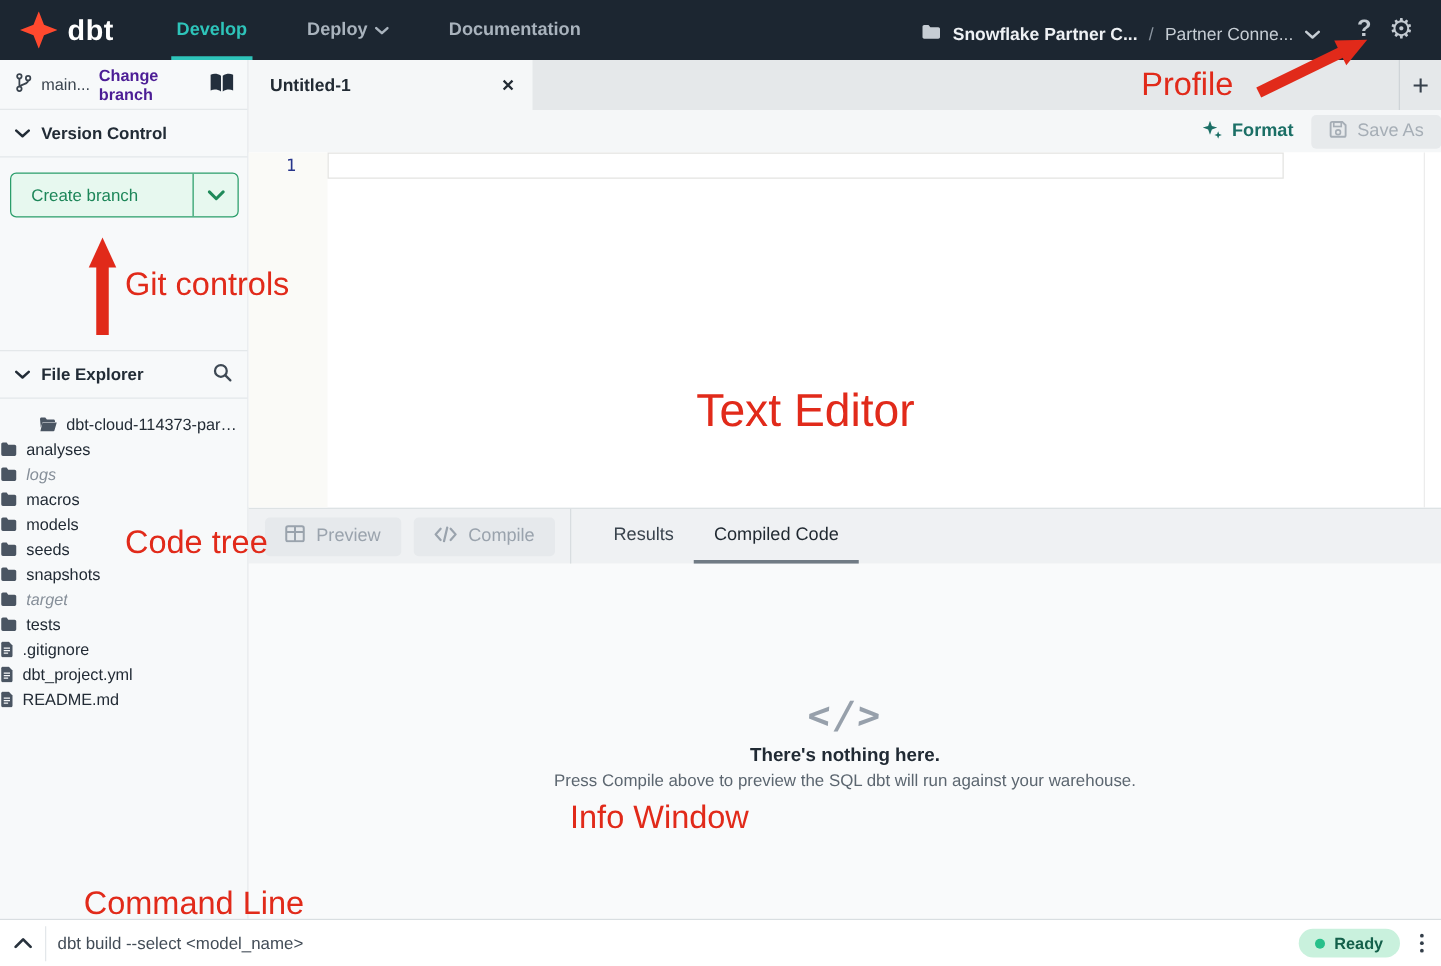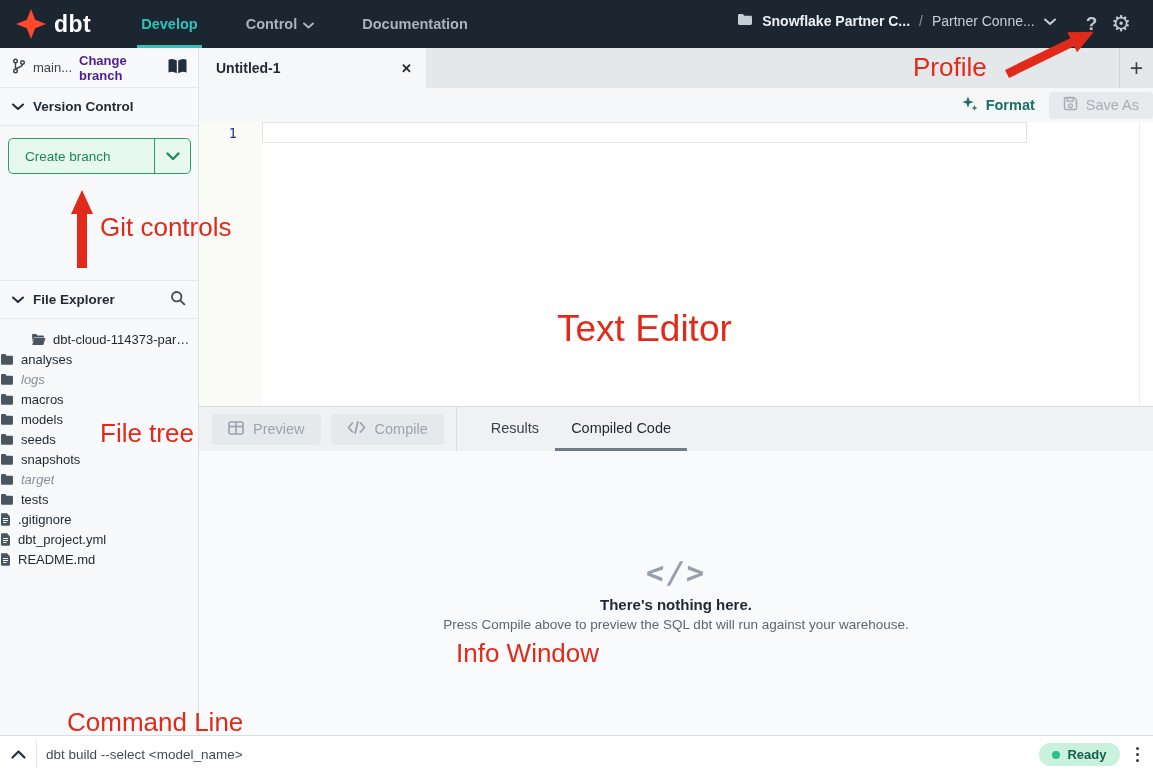--- a/index.html
+++ b/index.html
@@ -8,21 +8,21 @@
   .app { position:relative; width:1153px; height:773px; display:flex; flex-direction:column; }
 
   
   .navbar { height:48px; background:#1c2631; display:flex; align-items:center; flex:0 0 48px; color:#aeb7c1; }
   .brand { display:flex; align-items:center; gap:8px; padding:0 26px 0 16px; }
   .dbt-logo { width:30px; height:30px; background:#ff492e; clip-path:polygon(50% 0%,64% 36%,100% 50%,64% 64%,50% 100%,36% 64%,0% 50%,36% 36%); }
   .brand-name { color:#fff; font-size:23px; font-weight:bold; letter-spacing:.5px; }
   .nav-item { position:relative; height:48px; display:flex; align-items:center; gap:6px; padding:0 24px; font-size:14.5px; font-weight:bold; color:#a9b3bd; cursor:pointer; }
   .nav-item.active { color:#2ec4ba; }
   .nav-item.active::after { content:""; position:absolute; left:20px; right:20px; bottom:0; height:3px; background:#2ec4ba; }
-  .nav-right { margin-left:auto; display:flex; align-items:flex-start; gap:14px; padding-right:22px; }
+  .nav-right { margin-left:auto; display:flex; align-items:flex-end; gap:14px; padding-right:22px; }
   .proj-crumb { display:flex; align-items:center; gap:9px; font-size:14px; }
   .proj-name { color:#eef1f4; font-weight:bold; }
   .crumb-sep { color:#8b95a0; }
   .env-name { color:#c6cdd4; }
   .icon-btn { background:none; border:none; color:#c3cad1; cursor:pointer; display:flex; align-items:center; }
   .help-glyph { font-size:19px; font-weight:bold; color:#c3cad1; }
   .gear-glyph { font-family:"DejaVu Sans",sans-serif; font-size:22px; color:#c3cad1; line-height:1; }
 
   
   .body { flex:1 1 auto; display:flex; min-height:0; }
@@ -101,21 +101,21 @@
 
   <header class="navbar">
     <div class="brand">
       <span class="dbt-logo"></span>
       <span class="brand-name">dbt</span>
     </div>
     <div class="nav-item active">
       <span>Develop</span>
     </div>
     <div class="nav-item">
-      <span>Control</span>
+      <span>Deploy</span>
       <span><svg width="11" height="7" viewBox="0 0 11 7">
             <polyline points="1,1.5 5.5,5.5 10,1.5" fill="none" stroke="#a9b3bd" stroke-width="2" stroke-linecap="round" stroke-linejoin="round"></polyline>
           </svg></span>
     </div>
     <div class="nav-item">
       <span>Documentation</span>
     </div>
     <div class="nav-right">
       <div class="proj-crumb">
         <span><svg width="16" height="13" viewBox="0 0 16 13">
@@ -407,17 +407,17 @@
       <marker id="ah" markerUnits="userSpaceOnUse" markerWidth="26" markerHeight="26" refX="13" refY="13" orient="auto">
         <path d="M1 2 L25 13 L1 24 Z" fill="#e12a1a"></path>
       </marker>
     </defs>
     <line x1="1007" y1="74" x2="1083" y2="37" stroke="#e12a1a" stroke-width="9" marker-end="url(#ah)"></line>
     <line x1="82" y1="268" x2="82" y2="202" stroke="#e12a1a" stroke-width="10" marker-end="url(#ah)"></line>
   </svg>
   <div class="ann ann-profile">Profile</div>
   <div class="ann ann-git">Git controls</div>
   <div class="ann ann-editor">Text Editor</div>
-  <div class="ann ann-filetree">File tree</div>
+  <div class="ann ann-filetree">Code tree</div>
   <div class="ann ann-info">Info Window</div>
   <div class="ann ann-command">Command Line</div>
 
 </div>
 
 </body></html>

